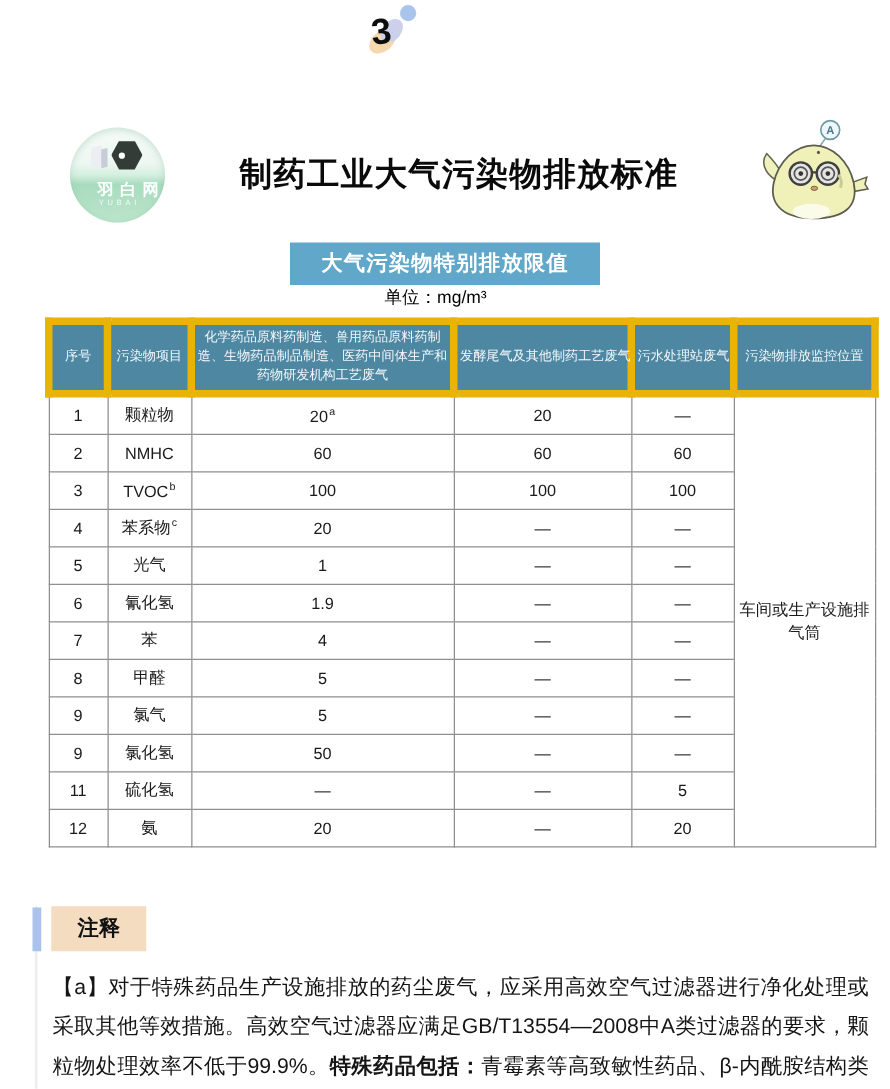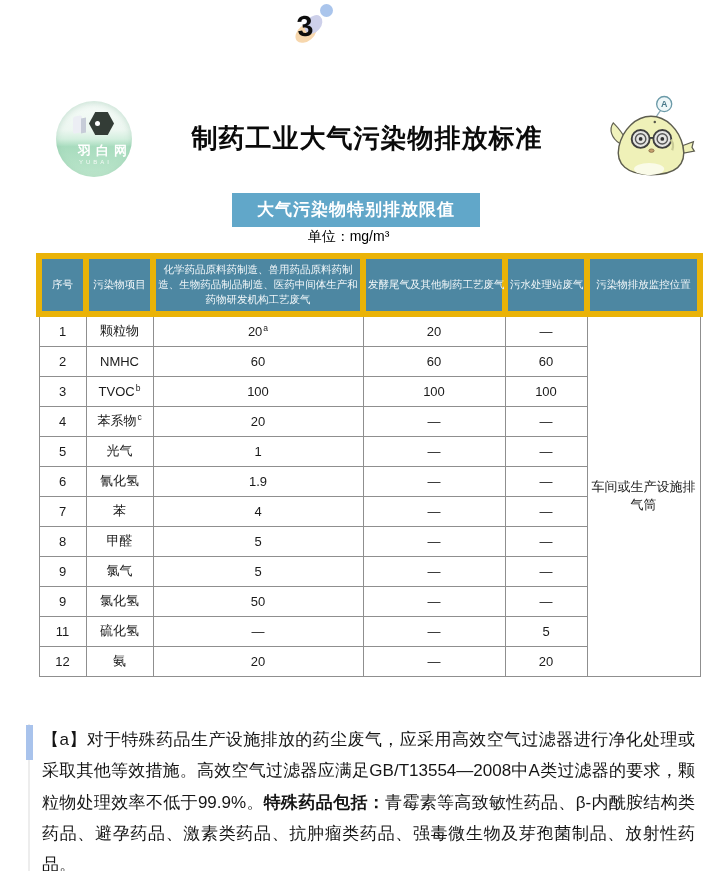--- a/index.html
+++ b/index.html
@@ -208,16 +208,17 @@
         <td>氨</td>
         <td>20</td>
         <td>—</td>
         <td>20</td>
       </tr>
     </tbody>
 </table>
 
 <div class="notes">
   <div class="note-bar"></div>
+  <div class="note-badge">注释</div>
   <div class="notes-text">
     <span>【a】对于特殊药品生产设施排放的药尘废气，应采用高效空气过滤器进行净化处理或采取其他等效措施。高效空气过滤器应满足GB/T13554—2008中A类过滤器的要求，颗粒物处理效率不低于99.9%。</span><span class="bold">特殊药品包括：</span><span>青霉素等高致敏性药品、β-内酰胺结构类药品、避孕药品、激素类药品、抗肿瘤类药品、强毒微生物及芽孢菌制品、放射性药品。</span>
   </div>
 </div>
 
 </body></html>

